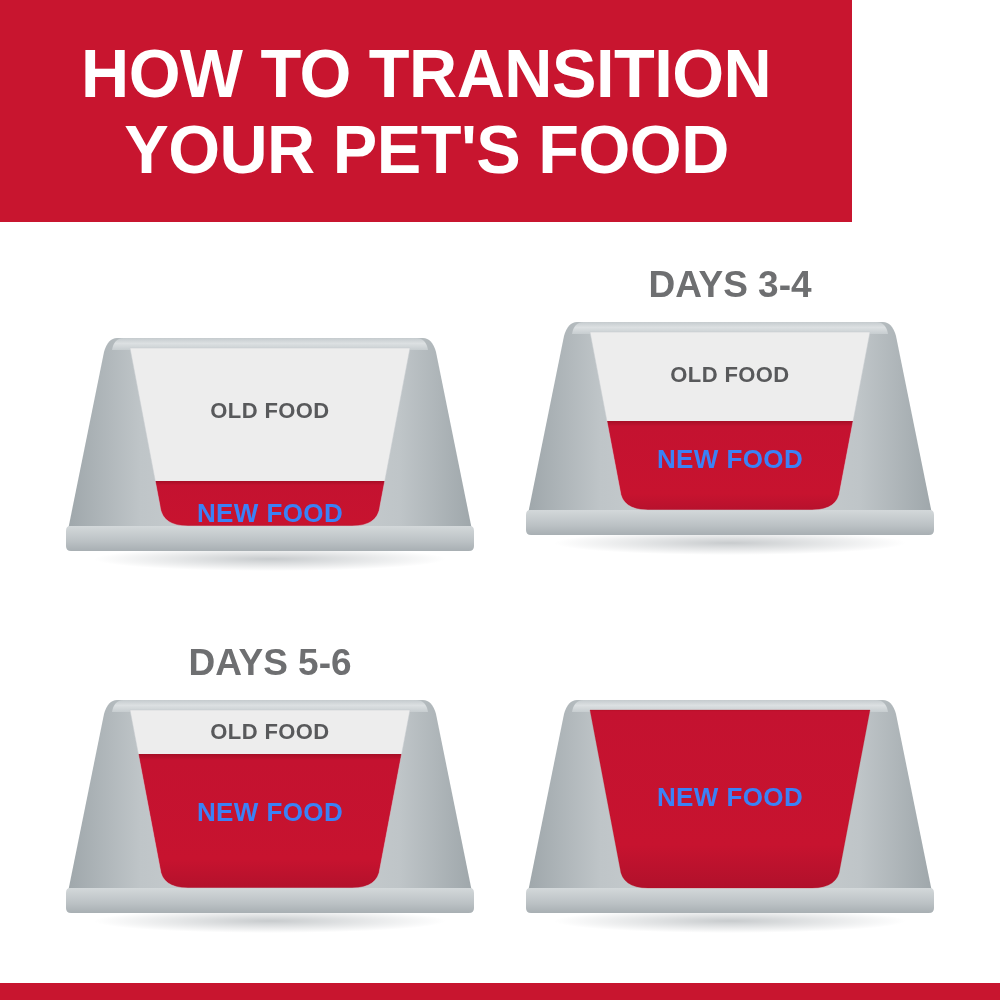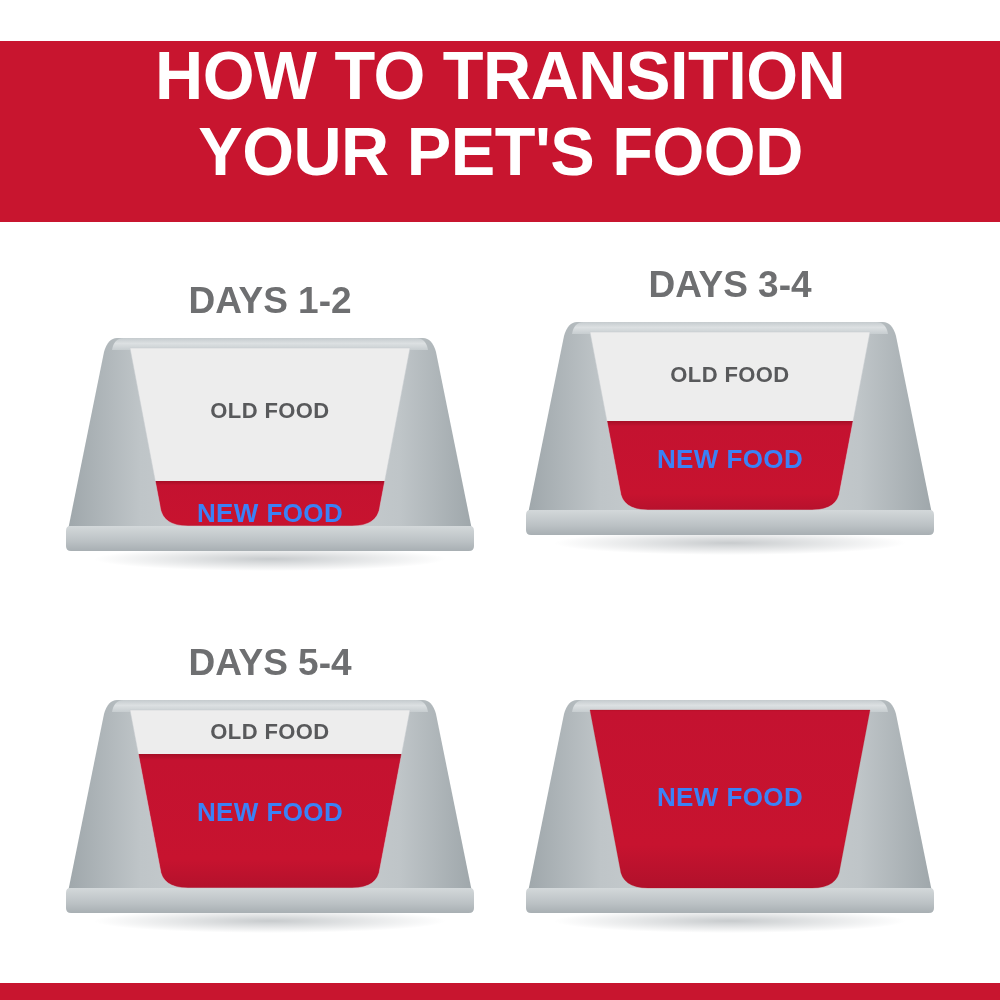--- a/index.html
+++ b/index.html
@@ -14,27 +14,27 @@
     font-family: "Liberation Sans", sans-serif;
     overflow: hidden;
     position: relative;
   }
 
   
   .header-band {
     position: absolute;
     left: 0;
     top: 0;
-    width: 1000px;
+    width: 852px;
     height: 222px;
     background: #C8152F;
     display: flex;
     flex-direction: column;
     align-items: center;
-    margin-top: 41px;
+    justify-content: center;
   }
   .header-line {
     color: #ffffff;
     font-family: "Liberation Sans", sans-serif;
     font-weight: bold;
     font-size: 68px;
     line-height: 1.0;
     letter-spacing: -0.5px;
     text-align: center;
     white-space: nowrap;
@@ -123,21 +123,20 @@
 <body>
 
 <div class="header-band">
   <div class="header-line line1">HOW TO TRANSITION</div>
   <div class="header-line line2">YOUR PET'S FOOD</div>
 </div>
 
 <div class="board">
 
   <div class="panel p0">
-    <div class="panel-title">DAYS 1-2</div>
     <div class="bowl-wrap">
       <svg class="bowl-svg" viewBox="0 0 416 250">
         <defs>
           <clipPath id="cav0">
               <path d="M68 18 L348 18 L318 176 Q316 196 290 196 L126 196 Q100 196 98 176 Z"></path>
             </clipPath>
           <linearGradient id="shellg0" x1="0" y1="0" x2="1" y2="0">
             <stop offset="0%" stop-color="#9FA7AB"></stop>
               <stop offset="18%" stop-color="#BFC5C8"></stop>
             <stop offset="50%" stop-color="#CFD4D6"></stop>
@@ -225,21 +224,21 @@
           <rect x="60" y="107" width="300" height="104" fill="url(#foodg1)"></rect>
         </g>
         <path d="M68 18 L348 18 L318 176 Q316 196 290 196 L126 196 Q100 196 98 176 Z" fill="none" stroke="#C9CED1" stroke-width="1" opacity="0.5"></path>
       </svg>
       <div class="label-old" style="top:48px">OLD FOOD</div>
       <div class="label-new" style="top:130px">NEW FOOD</div>
     </div>
   </div>
 
   <div class="panel p2">
-    <div class="panel-title">DAYS 5-4</div>
+    <div class="panel-title">DAYS 5-6</div>
     <div class="bowl-wrap">
       <svg class="bowl-svg" viewBox="0 0 416 250">
         <defs>
           <clipPath id="cav2">
               <path d="M68 18 L348 18 L318 176 Q316 196 290 196 L126 196 Q100 196 98 176 Z"></path>
             </clipPath>
           <linearGradient id="shellg2" x1="0" y1="0" x2="1" y2="0">
             <stop offset="0%" stop-color="#9FA7AB"></stop>
               <stop offset="18%" stop-color="#BFC5C8"></stop>
             <stop offset="50%" stop-color="#CFD4D6"></stop>

